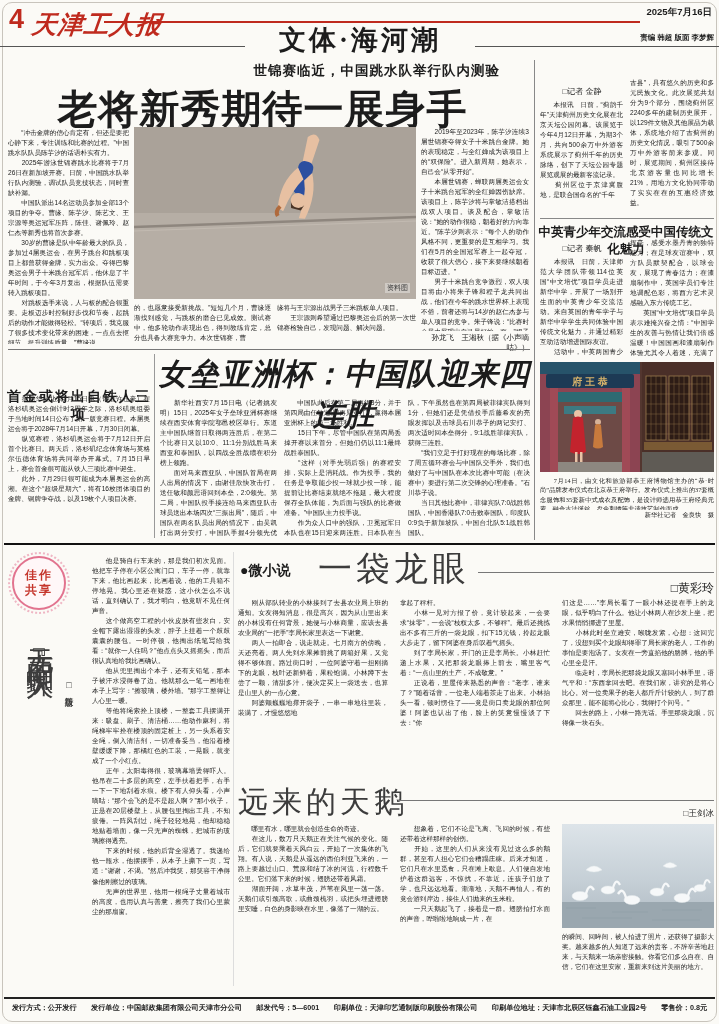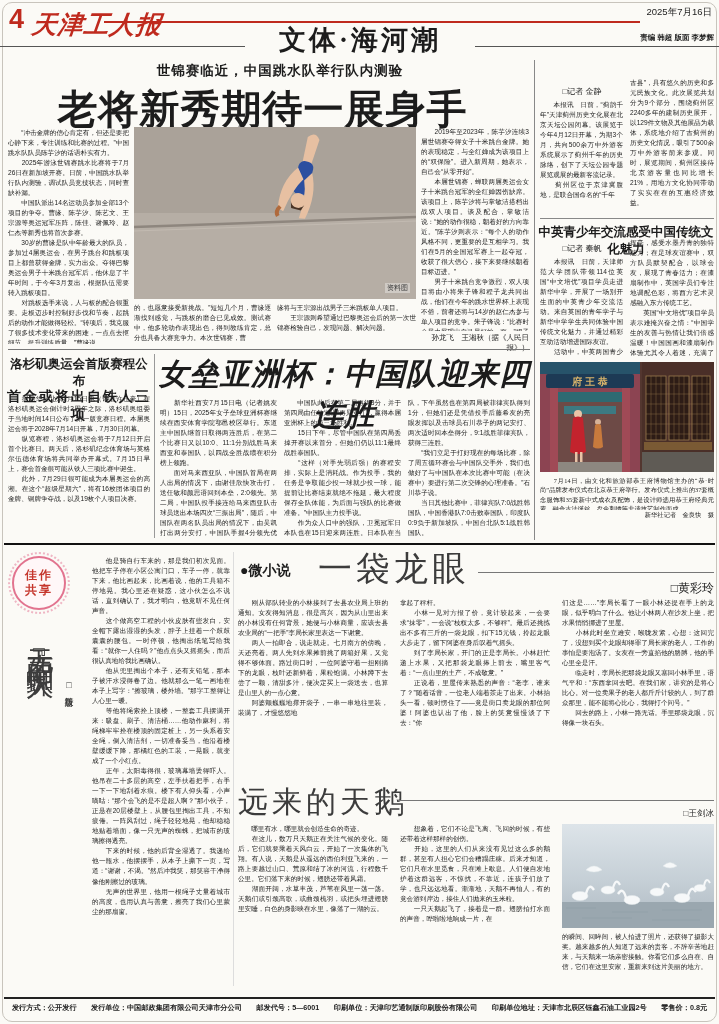--- a/index.html
+++ b/index.html
@@ -5,21 +5,21 @@
   html,body{margin:0;padding:0;background:#e8e6e2;}
   #page{position:relative;width:719px;height:1024px;background:#fbfaf6;overflow:hidden;
         font-family:"Liberation Sans",sans-serif;color:#1c1c1c;}
   .frame{position:absolute;left:2px;top:2px;right:2px;bottom:2px;border:1px solid #c8c4bc;border-radius:10px;pointer-events:none;}
   .abs{position:absolute;}
   .bodytext{font-size:6.6px;line-height:1.52;text-align:justify;white-space:pre-line;overflow:hidden;color:#222;}
   .caption{font-size:6.3px;line-height:1.5;text-align:justify;white-space:pre-line;overflow:hidden;color:#222;font-family:"Liberation Serif",serif;}
   .hairline{background:#555;height:1px;}
   .thickline{background:#111;height:2px;}
   .vline{background:#888;width:1px;}
-  .headline-kicker{font-size:13.5px;font-weight:600;text-align:center;letter-spacing:1px;}
+  .headline-kicker{font-size:13.5px;font-weight:600;text-align:right;letter-spacing:1px;}
   .headline-main{font-size:40px;font-weight:800;text-align:center;letter-spacing:1px;font-family:"Liberation Sans",sans-serif;}
   .headline-mid{font-size:30px;font-weight:800;text-align:center;letter-spacing:1px;font-style:italic;}
   .headline-small{font-weight:800;text-align:center;}
   .byline-small{font-size:8px;text-align:center;color:#222;}
   .byline-right{font-size:7.5px;text-align:right;color:#222;}
   .red{color:#bf2a1e;}
   .masthead{font-size:25px;font-weight:800;font-style:italic;transform:skewX(-6deg);letter-spacing:1px;}
   .sectiontitle{font-size:27px;font-weight:800;letter-spacing:3px;text-align:center;font-family:"Liberation Serif",serif;}
   .hollow-title{font-weight:500;color:#3c3c3c;letter-spacing:4px;}
   .vertical{writing-mode:vertical-rl;text-orientation:upright;}
@@ -32,21 +32,21 @@
 </style>
 </head>
 <body>
 
 <div id="page">
   <div class="frame"></div>
 
   <div class="abs red" style="left:9px;top:4px;font-size:27px;font-weight:800;">4</div>
   <div class="abs red masthead" style="left:32px;top:8px;">天津工人报</div>
   <div class="abs" style="left:104px;top:21px;width:536px;height:2px;background:#bf2a1e;"></div>
-  <div class="abs" style="left:624px;top:6px;width:88px;font-size:9.5px;font-weight:400;text-align:right;">2025年7月16日</div>
+  <div class="abs" style="left:624px;top:6px;width:88px;font-size:9.5px;font-weight:700;text-align:right;">2025年7月16日</div>
   <div class="abs sectiontitle" style="left:240px;top:22px;width:240px;">文体·海河潮</div>
   <div class="abs hairline" style="left:0;top:46px;width:245px;"></div>
   <div class="abs hairline" style="left:475px;top:46px;width:244px;"></div>
   <div class="abs" style="left:600px;top:33px;width:114px;font-size:7.5px;font-weight:600;text-align:right;">责编 韩超  版面 李梦辉</div>
 
   <div class="abs headline-kicker" style="left:60px;top:62px;width:440px;">世锦赛临近，中国跳水队举行队内测验</div>
   <div class="abs headline-main" style="left:10px;top:82px;width:505px;">老将新秀期待一展身手</div>
 
   <div class="abs bodytext" style="left:8px;top:128px;width:121px;height:216px;">　　“冲击金牌的信心肯定有，但还是要把心静下来，专注训练和比赛的过程。”中国跳水队队员陈芋汐的话语朴实有力。
 　　2025年游泳世锦赛跳水比赛将于7月26日在新加坡开赛。日前，中国跳水队举行队内测验，调试队员竞技状态，同时查缺补漏。
@@ -75,25 +75,24 @@
     </svg>
     <div class="photolabel">资料图</div>
   </div>
   <div class="abs bodytext" style="left:134px;top:303px;width:137px;height:42px;">的，也愿意接受新挑战。”短短几个月，曹缘逐渐找到感觉，与跳板的磨合已见成效。测试赛中，他多轮动作表现出色，得到教练肯定，总分也具备大赛竞争力。本次世锦赛，曹</div>
   <div class="abs bodytext" style="left:277px;top:303px;width:139px;height:42px;">缘将与王宗源出战男子三米跳板单人项目。
 　　王宗源则希望通过巴黎奥运会后的第一次世锦赛检验自己，发现问题、解决问题。</div>
 
   <div class="abs bodytext" style="left:421px;top:127px;width:108px;height:204px;">　　2019年至2023年，陈芋汐连续3届世锦赛夺得女子十米跳台金牌。她的表现稳定，与全红婵成为该项目上的“双保险”。进入新周期，她表示，自己会“从零开始”。
 　　本届世锦赛，蝉联两届奥运会女子十米跳台冠军的全红婵因伤缺席。该项目上，陈芋汐将与掌敏洁搭档出战双人项目。谈及配合，掌敏洁说：“她的动作很稳，朝着好的方向靠近。”陈芋汐则表示：“每个人的动作风格不同，更重要的是互相学习。我们在5月的全国冠军赛上一起夺冠，收获了很大信心，接下来要继续朝着目标迈进。”
 　　男子十米跳台竞争激烈，双人项目将由小将朱子锋和程子龙共同出战，他们在今年的跳水世界杯上表现不俗，前者还将与14岁的赵仁杰参与单人项目的竞争。朱子锋说：“比赛时会尽力展现出自己最好的一面。”程子龙则表示，希望像前辈们一样为国争光。</div>
-  <div class="abs byline-right" style="left:421px;top:333px;width:108px;">孙龙飞　王湘秋（据《人民日报》）</div>
+  <div class="abs byline-right" style="left:421px;top:333px;width:108px;">孙龙飞　王湘秋（据《小声嘀咕》）</div>
 
   <div class="abs hairline" style="left:8px;top:349px;width:522px;background:#777;"></div>
 
-  <div class="abs headline-small" style="left:6px;top:356px;width:146px;font-size:12.5px;">洛杉矶奥运会首版赛程公布</div>
   <div class="abs headline-small" style="left:6px;top:372px;width:146px;font-size:14px;letter-spacing:2px;margin-top:16px;">首金或将出自铁人三项</div>
   <div class="abs bodytext" style="left:8px;top:394px;width:142px;height:146px;">　　据新华社北京7月15日电（记者许仕豪）在洛杉矶奥运会倒计时3周年之际，洛杉矶奥组委于当地时间14日公布了第一版竞赛日程。本届奥运会将于2028年7月14日开幕，7月30日闭幕。
 　　纵览赛程，洛杉矶奥运会将于7月12日开启首个比赛日。两天后，洛杉矶纪念体育场与英格尔伍德体育场将共同举办开幕式。7月15日早上，赛会首金很可能从铁人三项比赛中诞生。
 　　此外，7月29日很可能成为本届奥运会的高潮。在这个“超级星期六”，将有16枚团体项目的金牌、铜牌争夺战，以及19枚个人项目决赛。</div>
   <div class="abs vline" style="left:154px;top:354px;height:184px;background:#999;"></div>
 
   <div class="abs headline-mid" style="left:158px;top:354px;width:372px;">女垒亚洲杯：中国队迎来四连胜</div>
   <div class="abs bodytext" style="left:160px;top:398px;width:117px;height:140px;">　　新华社西安7月15日电（记者姚友明）15日，2025年女子垒球亚洲杯赛继续在西安体育学院鄠邑校区举行。东道主中国队继首日取得两连胜后，在第二个比赛日又以10:0、11:1分别战胜马来西亚和泰国队，以四战全胜战绩在积分榜上领跑。
 　　面对马来西亚队，中国队首局在两人出局的情况下，由谢佳欣快攻击打，送任敏和颜思语回到本垒，2:0领先。第二局，中国队投手接连给马来西亚队击球员送出本场四次“三振出局”，随后，中国队在两名队员出局的情况下，由吴凯打出两分安打，中国队手握4分领先优势。</div>
   <div class="abs bodytext" style="left:284px;top:398px;width:117px;height:140px;">　　中国队此后在第二局再得3分，并于第四局由任敏送出“再见安打”，赢得本届亚洲杯上的第三场胜利。

